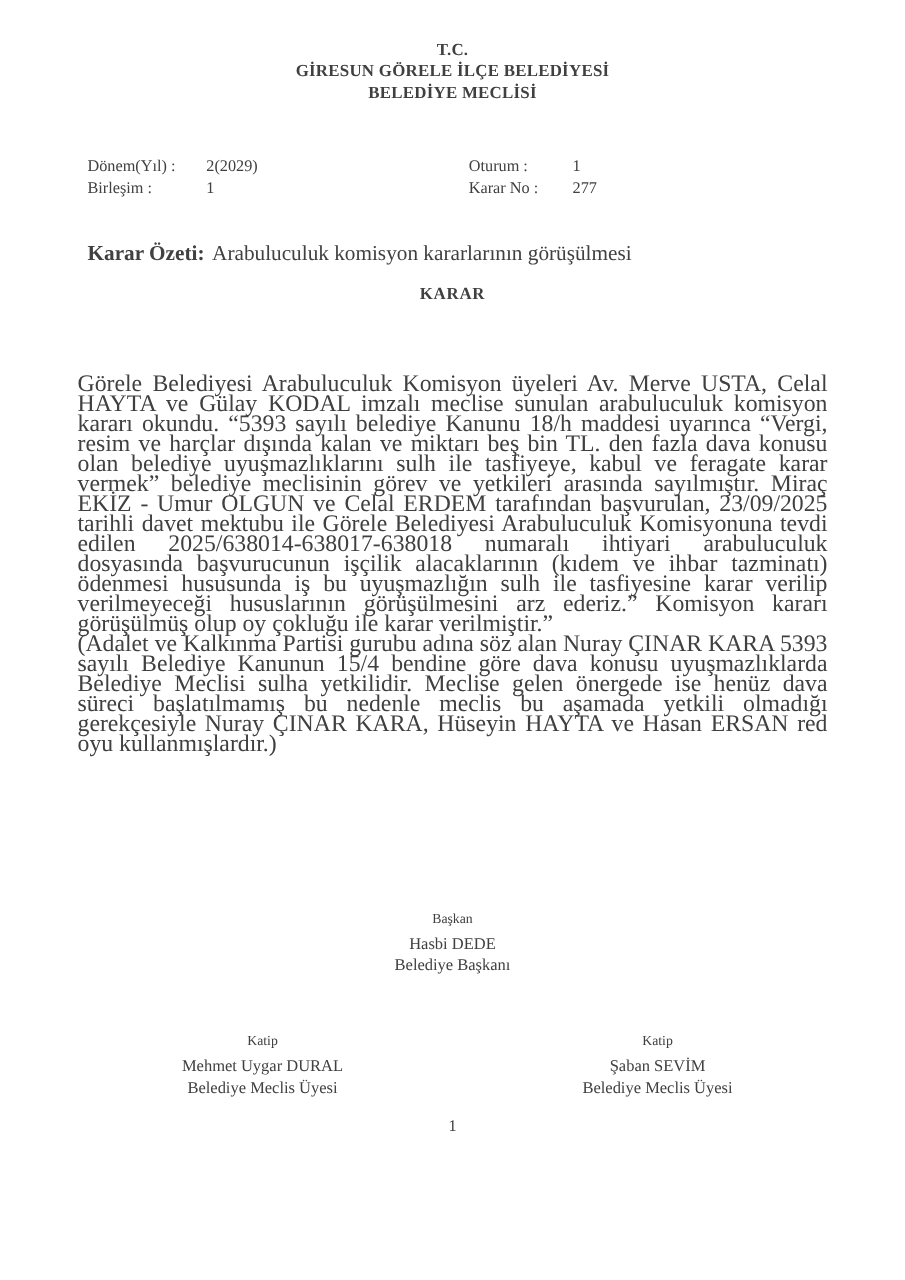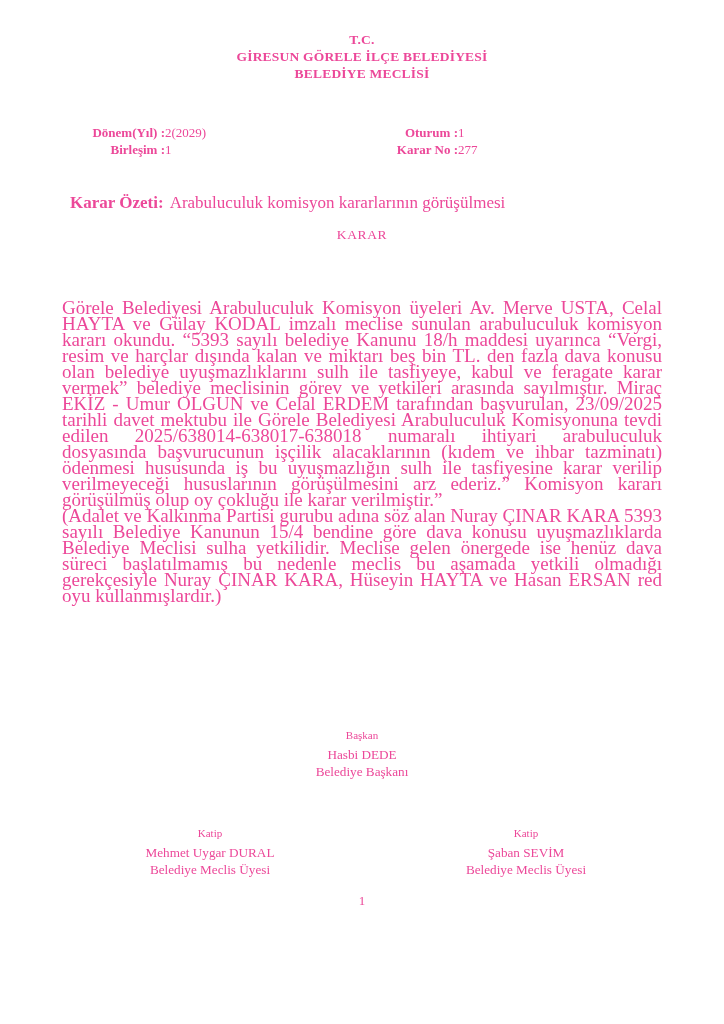--- a/index.html
+++ b/index.html
@@ -6,21 +6,21 @@
     margin: 0;
     padding: 0;
     background: #ffffff;
   }
   .page {
     position: relative;
     width: 724px;
     height: 1024px;
     background: #ffffff;
     font-family: "Liberation Serif", "DejaVu Serif", serif;
-    color: #ec4899;
+    color: #404040;
     overflow: hidden;
   }
   
   .doc-header {
     position: absolute;
     top: 31px;
     left: 0;
     width: 100%;
     text-align: center;
     font-weight: bold;
@@ -31,21 +31,21 @@
   
   .meta {
     position: absolute;
     top: 124px;
     left: 70px;
     right: 60px;
     font-size: 13px;
     line-height: 17px;
   }
   .meta-row { display: flex; }
-  .meta-label { font-weight: bold; text-align: right; }
+  .meta-label { font-weight: normal; }
   .l-label { width: 95px; flex: 0 0 95px; }
   .l-value { width: 210px; flex: 0 0 210px; }
   .r-label { width: 83px; flex: 0 0 83px; white-space: nowrap; }
   .r-value { flex: 1; }
   
   .summary {
     position: absolute;
     top: 195px;
     left: 70px;
     right: 60px;
@@ -54,21 +54,21 @@
   }
   .summary-label { font-weight: bold; margin-right: 6px; }
   
   .karar-heading {
     position: absolute;
     top: 227px;
     left: 0;
     width: 100%;
     margin: 0;
     text-align: center;
-    font-weight: normal;
+    font-weight: bold;
     font-size: 13.5px;
     letter-spacing: 0.6px;
   }
   
   .doc-body {
     position: absolute;
     top: 300px;
     left: 62px;
     width: 600px;
     font-size: 19px;

